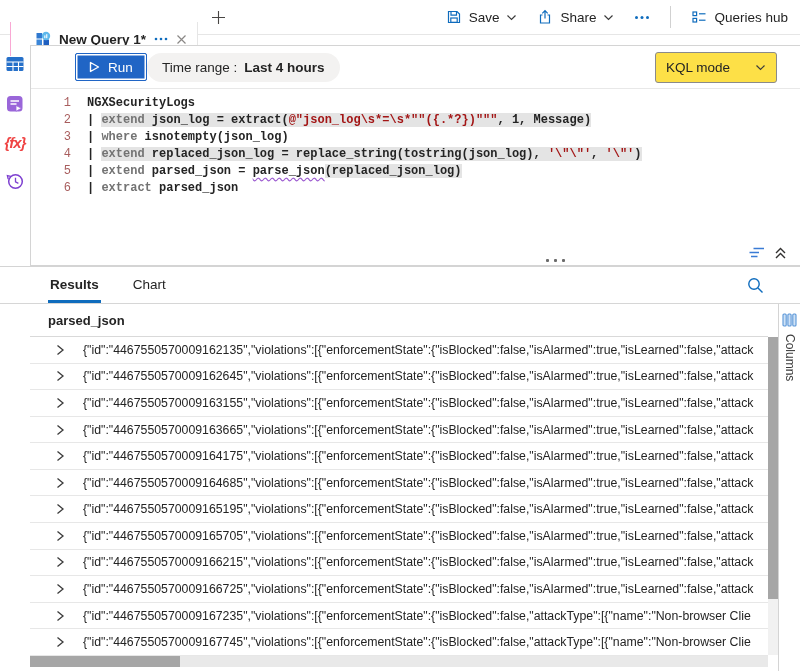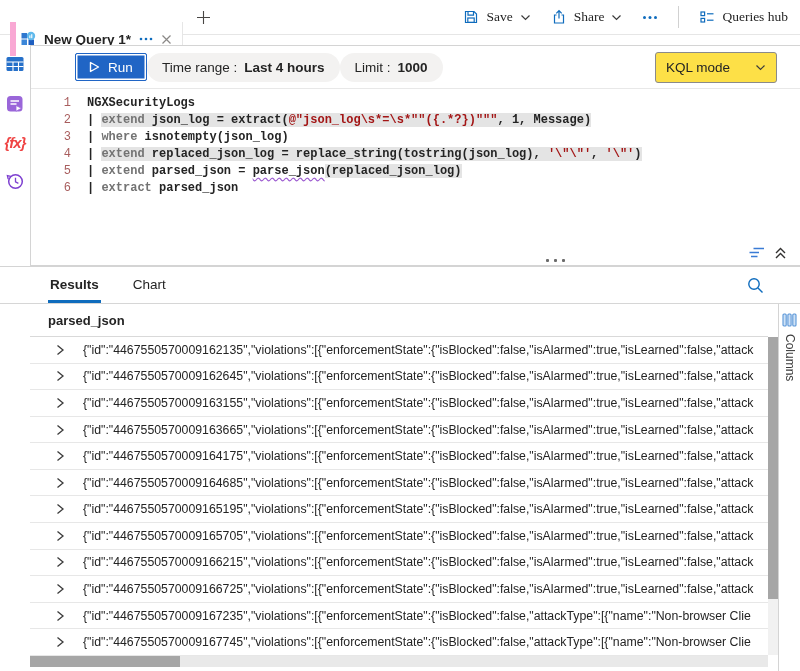--- a/index.html
+++ b/index.html
@@ -5,26 +5,26 @@
   html,body{margin:0;padding:0;}
   body{
     width:800px;height:671px;position:relative;overflow:hidden;
     background:#fff;color:#242424;
     font-family:"Liberation Sans",sans-serif;font-size:13.5px;
   }
   svg{display:block;}
   
   .tabbar{position:absolute;top:0;left:0;right:0;height:34px;display:flex;align-items:center;
     border-bottom:1px solid #e6e6e6;background:#fff;}
-  .tab{height:34px;display:flex;align-items:center;gap:8px;padding:0 10px 0 4px;margin-left:10px;
-    border-left:6px solid #f9a8d4;border-right:1px solid #e6e6e6;background:#fff;margin-top:44px;}
+  .tab{height:34px;display:flex;align-items:center;gap:8px;padding:0 10px 0 24px;margin-left:10px;
+    border-left:1px solid #f9a8d4;border-right:1px solid #e6e6e6;background:#fff;margin-top:44px;}
   .tab-title{font-weight:700;font-size:13.5px;white-space:nowrap;}
   .icon-btn{display:flex;align-items:center;justify-content:center;cursor:pointer;}
   .plus-btn{margin-left:13px;}
-  .topbar-right{margin-left:auto;display:flex;align-items:center;gap:20px;padding-right:12px;font-family:Liberation Serif, serif;}
+  .topbar-right{margin-left:auto;display:flex;align-items:center;gap:20px;padding-right:12px;}
   .tb-btn{display:flex;align-items:center;gap:7px;white-space:nowrap;cursor:pointer;}
   .divider{width:1px;height:22px;background:#d1d1d1;}
   
   .sidebar{position:absolute;left:0;top:40px;width:30px;display:flex;flex-direction:column;
     align-items:center;gap:20px;padding-top:14px;}
   .fx-glyph{font-size:15px;color:#ef4444;font-style:italic;font-weight:700;letter-spacing:-1px;}
   
   .editor-panel{position:absolute;left:30px;top:45px;width:770px;height:221px;box-sizing:border-box;
     border:1px solid #d4d4d4;border-right:none;background:#fff;}
   .editor-toolbar{height:43px;display:flex;align-items:center;padding-left:44px;
@@ -190,24 +190,20 @@
     <button class="run-btn" style="font-family:inherit;">
       <svg width="11" height="12" viewBox="0 0 11 12">
           <path d="M1.5 1.5 L9.5 6 L1.5 10.5 Z" fill="none" stroke="#fff" stroke-width="1.4" stroke-linejoin="round"></path>
         </svg>
       <span>Run</span>
     </button>
     <div class="pill">
       <span>Time range :</span>
       <b>Last 4 hours</b>
     </div>
-    <div class="pill">
-      <span>Limit :</span>
-      <b>1000</b>
-    </div>
     <div class="mode-select">
       <span>KQL mode</span>
       <svg width="11" height="7" viewBox="0 0 11 7">
           <path d="M1.5 1.5 L5.5 5.5 L9.5 1.5" stroke="#3b3b3b" stroke-width="1.2" fill="none"></path>
         </svg>
     </div>
   </div>
   <div class="code-area" id="code-lines">
       <div class="code-line">
         <span class="gutter">1</span>

